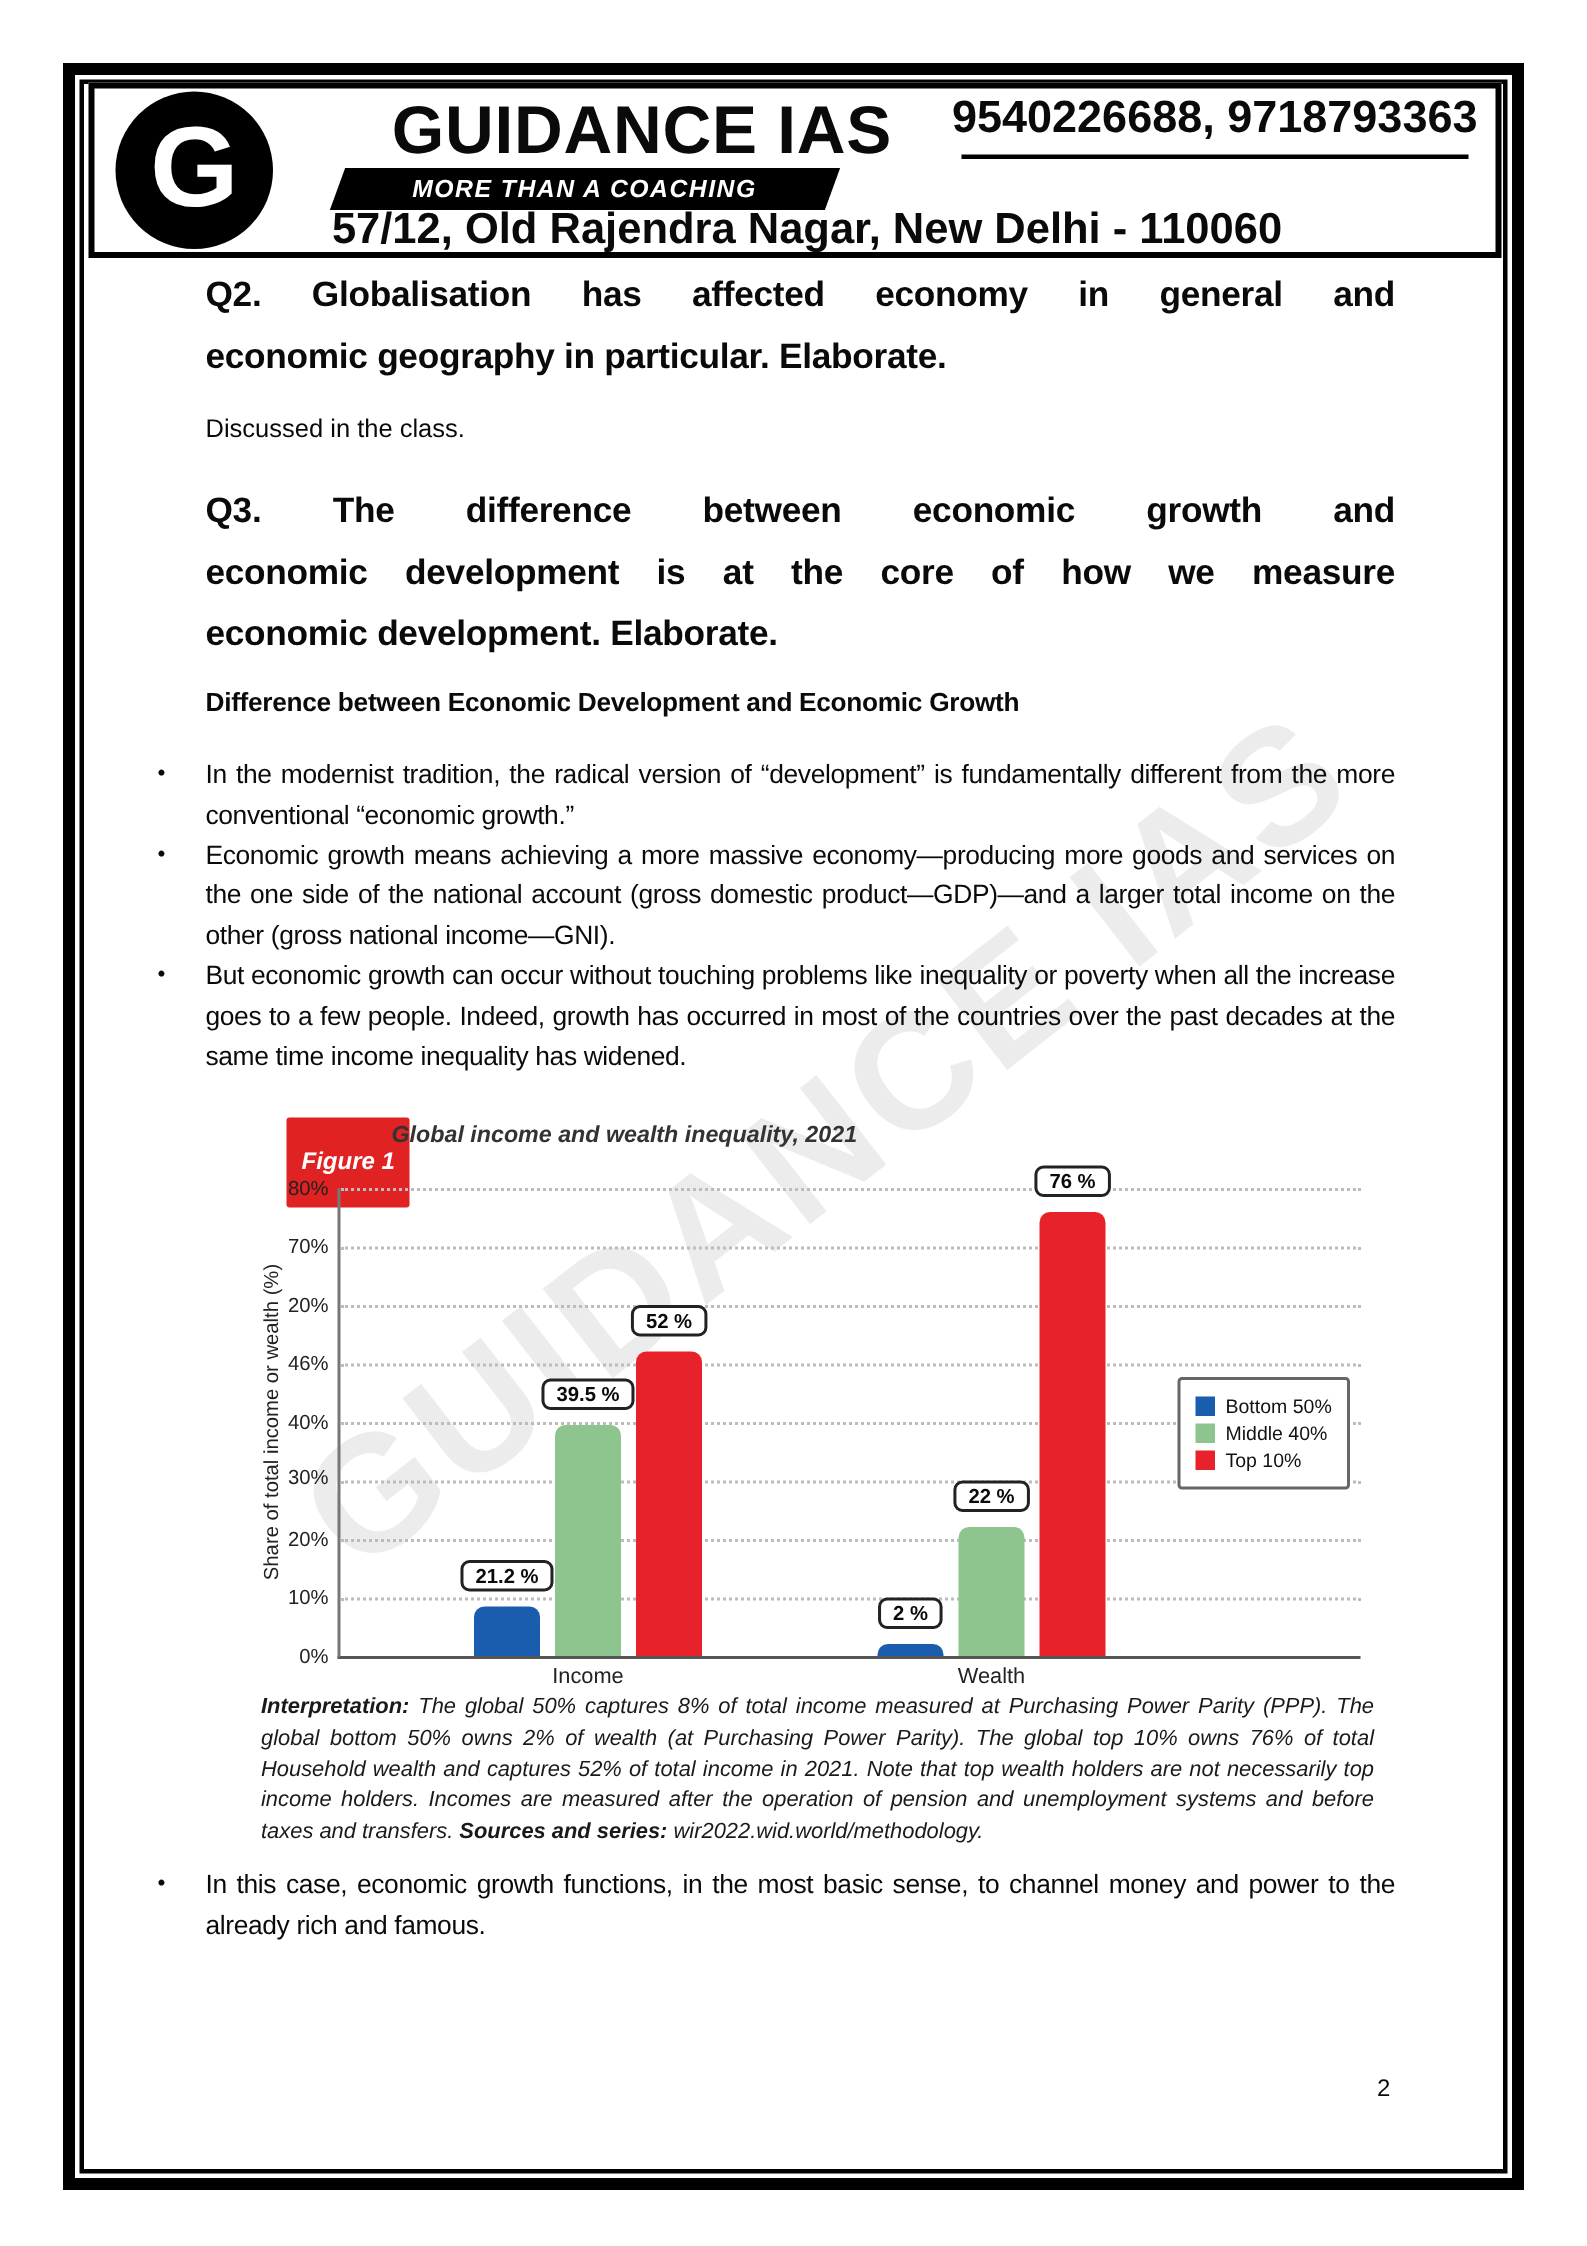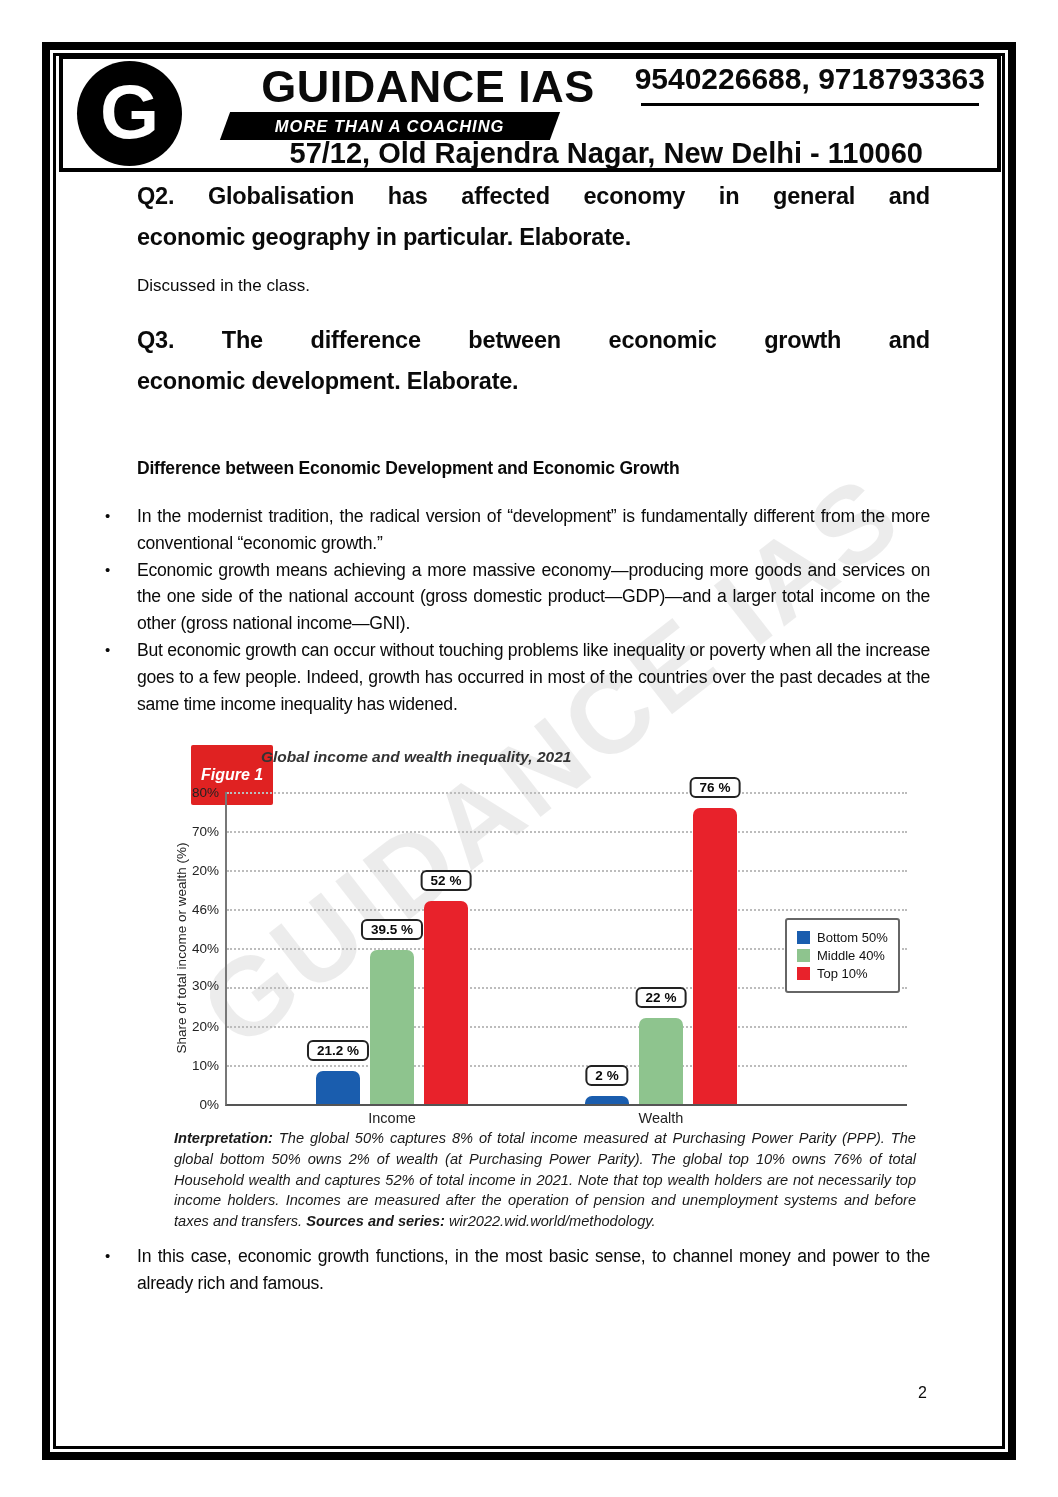--- a/index.html
+++ b/index.html
@@ -23,21 +23,21 @@
   .logo span{color:#fff;font-size:76px;font-weight:900;line-height:1;transform:translateY(-2px);}
   .brand{position:absolute;left:150px;top:2px;width:430px;text-align:center;
          font-size:45px;font-weight:900;letter-spacing:0.5px;white-space:nowrap;}
   .banner{position:absolute;left:162px;top:53px;width:330px;height:28px;background:#000;
           transform:skewX(-20deg);display:flex;align-items:center;justify-content:center;}
   .banner span{transform:skewX(20deg);color:#fff;font-style:italic;font-weight:700;
                font-size:16.5px;letter-spacing:1px;white-space:nowrap;}
   .phones{position:absolute;right:12px;top:3px;font-size:30px;font-weight:700;white-space:nowrap;}
   .phone-rule{position:absolute;right:18px;top:44px;width:338px;height:3px;background:#000;}
   .website{position:absolute;right:34px;top:49px;font-size:31px;font-weight:400;color:#161616;white-space:nowrap;}
-  .address{position:absolute;left:90px;top:78px;width:770px;text-align:right;
+  .address{position:absolute;left:90px;top:78px;width:770px;text-align:center;
            font-size:29px;font-weight:700;white-space:nowrap;}
   
   .content{position:absolute;inset:0;z-index:2;}
   .qblock{position:absolute;width:793px;font-size:23.5px;font-weight:800;
           line-height:41px;letter-spacing:-0.2px;}
   .qline{text-align:justify;text-align-last:justify;}
   .qline.last{text-align-last:left;}
   .note{position:absolute;left:137px;top:276px;font-size:17px;}
   .subhead{position:absolute;left:137px;top:458px;font-size:17.5px;font-weight:700;letter-spacing:-0.2px;}
   .bullets{position:absolute;left:105px;top:503px;width:827px;}
@@ -99,20 +99,21 @@
 
     <div class="qblock" style="left:137px;top:176px;">
       <div class="qline">Q2. Globalisation has affected economy in general and</div>
       <div class="qline last">economic geography in particular. Elaborate.</div>
     </div>
 
     <div class="note">Discussed in the class.</div>
 
     <div class="qblock" style="left:137px;top:320px;">
       <div class="qline">Q3. The difference between economic growth and</div>
+      <div class="qline">economic development is at the core of how we measure</div>
       <div class="qline last">economic development. Elaborate.</div>
     </div>
 
     <div class="subhead">Difference between Economic Development and Economic Growth</div>
 
     <div class="bullets">
       <div class="bullet">
         <span class="dot">•</span>
         <p>In the modernist tradition, the radical version of “development” is fundamentally different from the more conventional “economic growth.”</p>
       </div>

